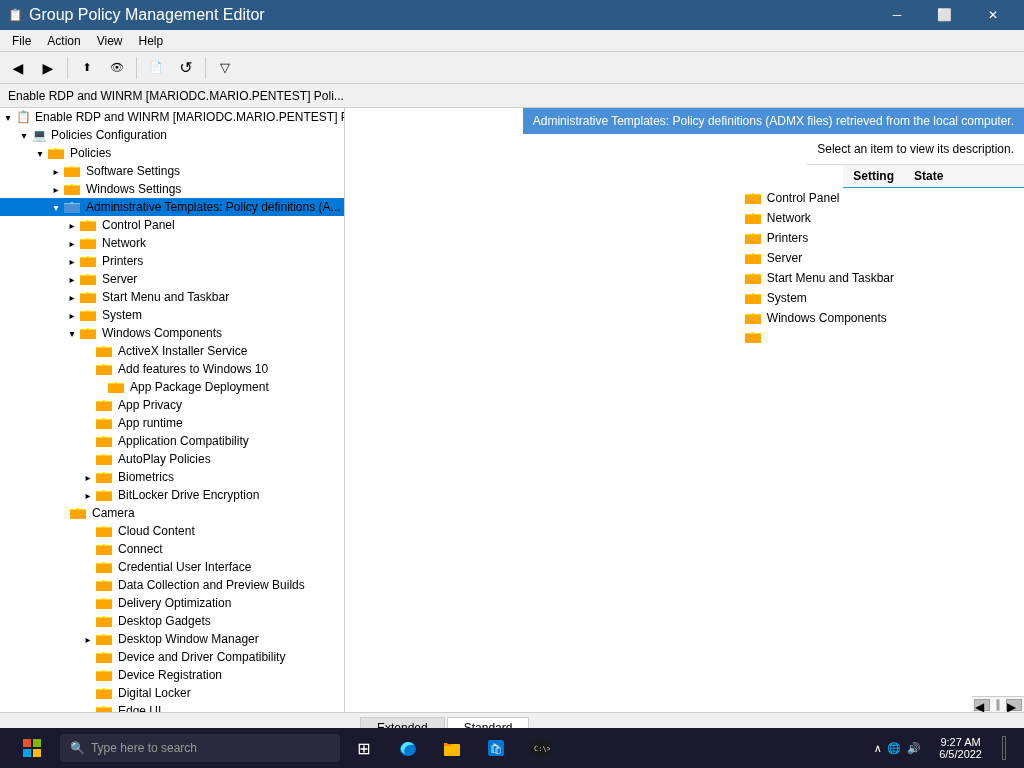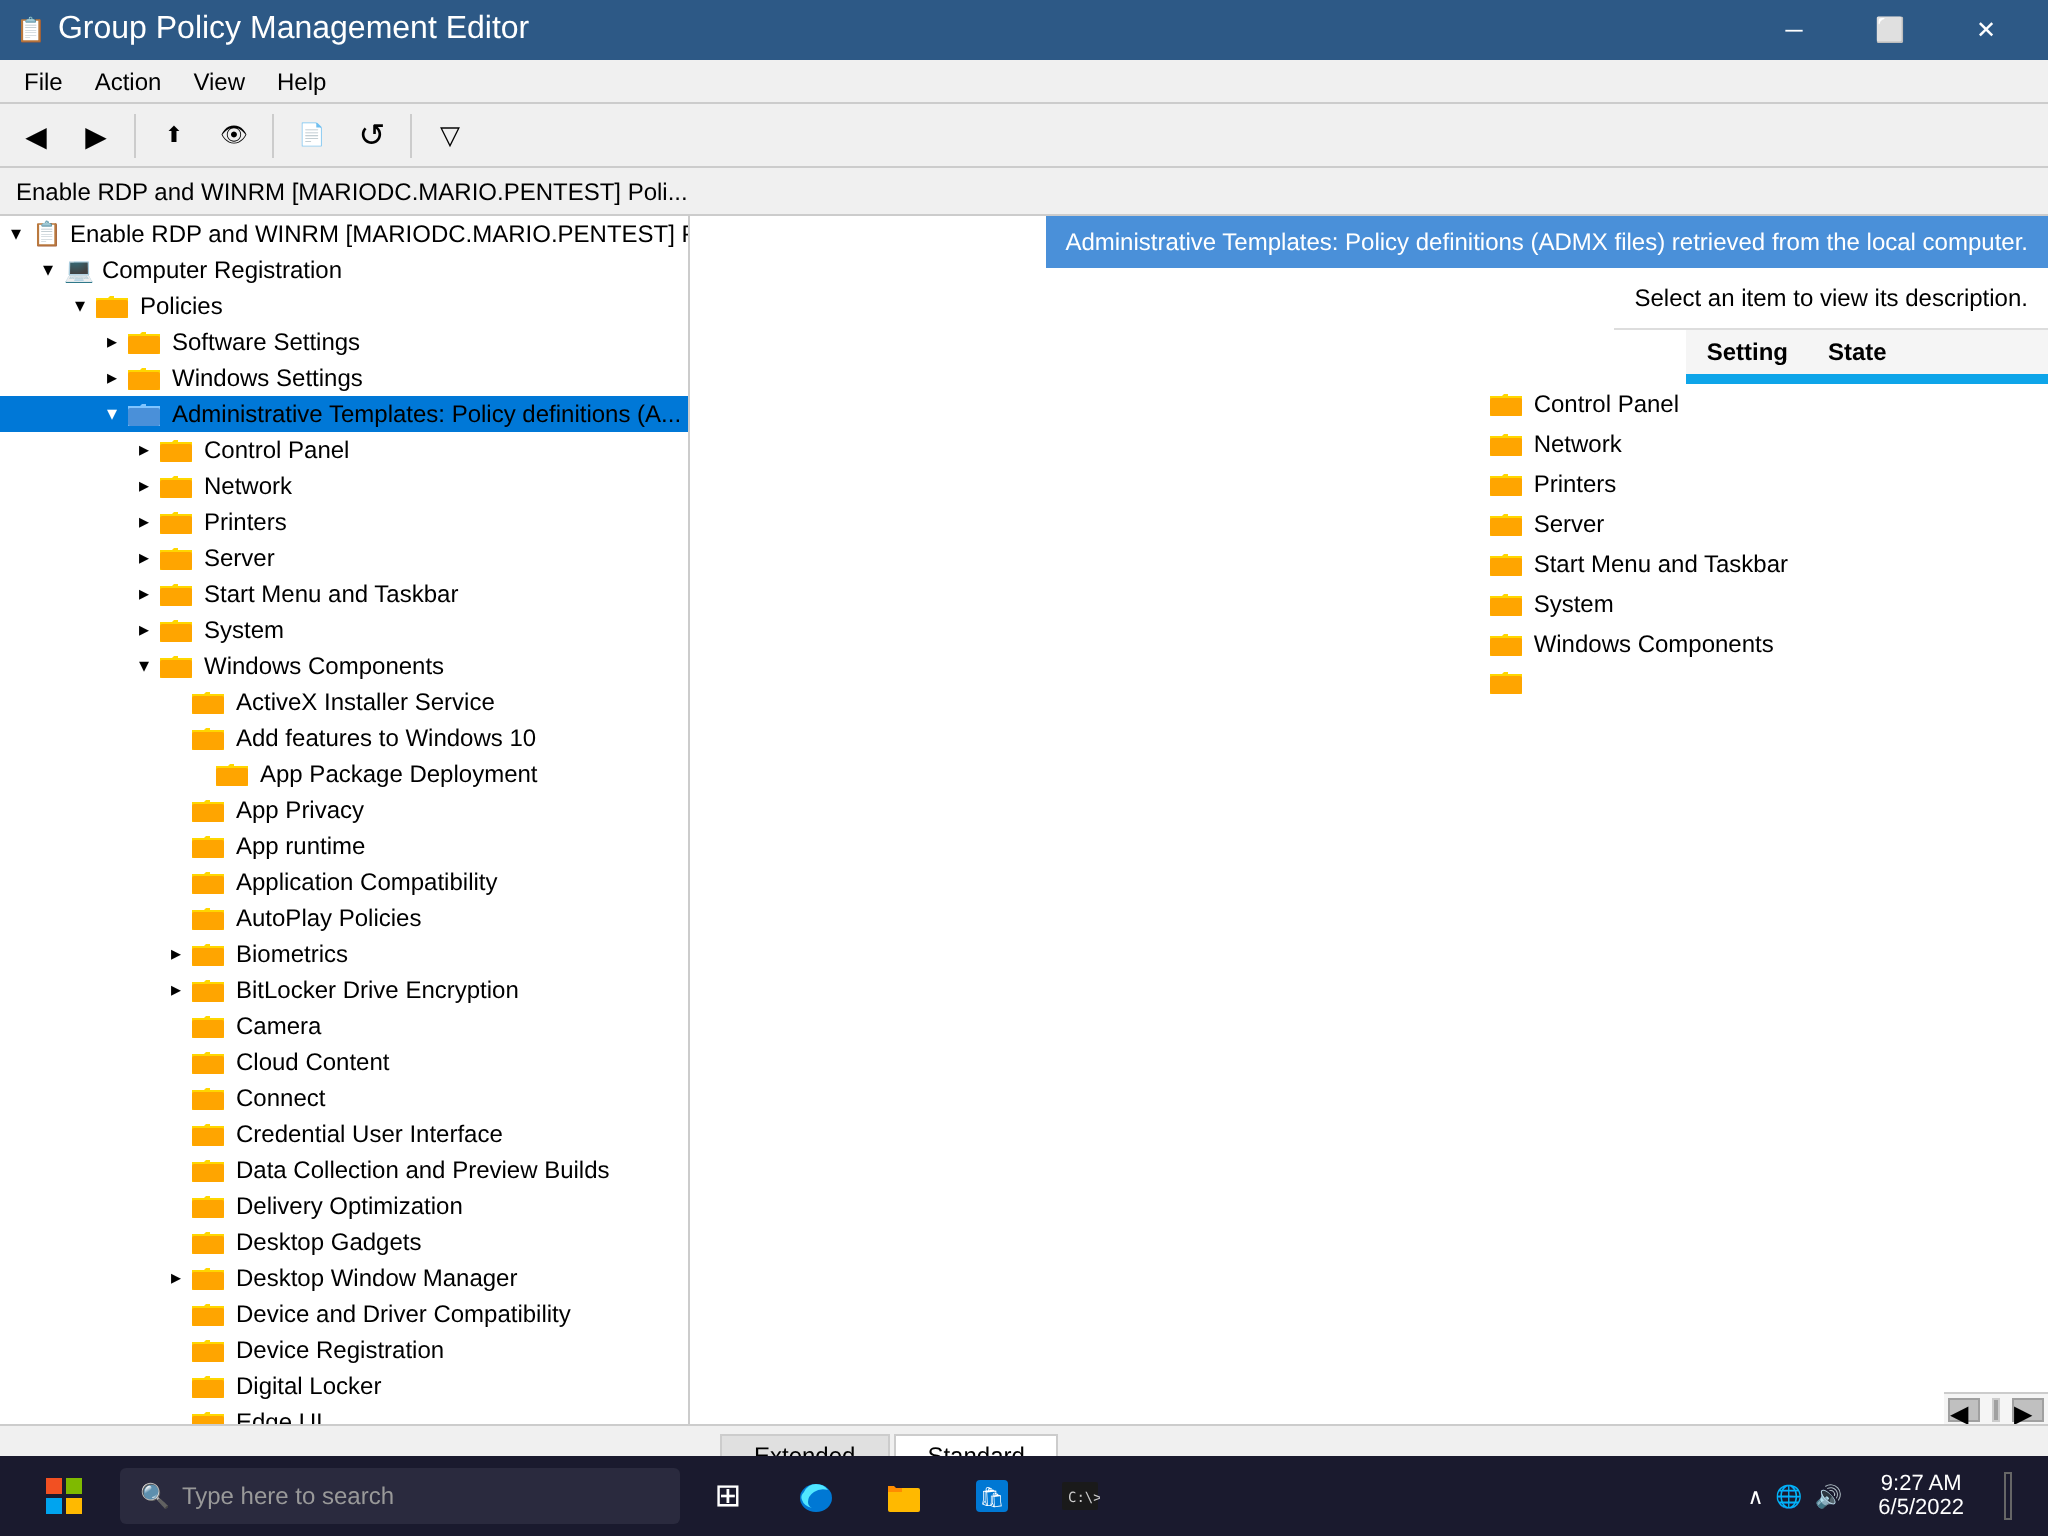--- a/index.html
+++ b/index.html
@@ -88,21 +88,21 @@
 
     #right-desc {
       padding: 8px 10px;
       font-size: 12px;
       border-bottom: 1px solid #ddd;
     }
 
     #right-columns {
       display: flex;
       background: #f5f5f5;
-      border-bottom: 5px solid #0ea5e9;
+      border-bottom: 1px solid #0ea5e9;
       padding: 2px 0;
     }
     .col-setting { flex: 1; padding: 2px 10px; font-size: 12px; font-weight: 600; }
     .col-state { width: 120px; padding: 2px 10px; font-size: 12px; font-weight: 600; }
 
     #right-list { flex: 1; overflow-y: auto; }
     .right-item {
       display: flex;
       align-items: center;
       padding: 3px 10px;
@@ -235,21 +235,21 @@
   <div id="left-pane">
 
   <div class="tree-item" style="padding-left: 0px;">
         <span class="tree-toggle">▾</span>
         <span style="margin-right:4px">📋</span>
         <span class="tree-label" style="">Enable RDP and WINRM [MARIODC.MARIO.PENTEST] Poli...</span>
       </div>
       <div class="tree-item" style="padding-left: 16px;">
         <span class="tree-toggle">▾</span>
         <span style="margin-right:4px">💻</span>
-        <span class="tree-label" style="">Computer Registration</span>
+        <span class="tree-label" style="">Policies Configuration</span>
       </div>
       <div class="tree-item" style="padding-left: 32px;">
         <span class="tree-toggle">▾</span>
         <span class="folder-icon"><svg width="16" height="13" viewBox="0 0 16 13">
     <path d="M0 2 L6 2 L7 1 L9 1 L9 2 L16 2 L16 12 L0 12 Z" fill="#FFD700"></path>
     <rect x="0" y="3" width="16" height="9" rx="1" fill="#FFA500"></rect>
   </svg></span>
         <span class="tree-label" style="">Policies</span>
       </div>
       <div class="tree-item" style="padding-left: 48px;">
@@ -397,21 +397,21 @@
         <span class="tree-label" style="">Biometrics</span>
       </div>
       <div class="tree-item" style="padding-left: 80px;">
         <span class="tree-toggle">▸</span>
         <span class="folder-icon"><svg width="16" height="13" viewBox="0 0 16 13">
     <path d="M0 2 L6 2 L7 1 L9 1 L9 2 L16 2 L16 12 L0 12 Z" fill="#FFD700"></path>
     <rect x="0" y="3" width="16" height="9" rx="1" fill="#FFA500"></rect>
   </svg></span>
         <span class="tree-label" style="">BitLocker Drive Encryption</span>
       </div>
-      <div class="tree-item" style="padding-left: 80px;">
+      <div class="tree-item" style="padding-left: 54px;">
         <span class="tree-toggle"> </span>
         <span class="folder-icon"><svg width="16" height="13" viewBox="0 0 16 13">
     <path d="M0 2 L6 2 L7 1 L9 1 L9 2 L16 2 L16 12 L0 12 Z" fill="#FFD700"></path>
     <rect x="0" y="3" width="16" height="9" rx="1" fill="#FFA500"></rect>
   </svg></span>
         <span class="tree-label" style="">Camera</span>
       </div>
       <div class="tree-item" style="padding-left: 80px;">
         <span class="tree-toggle"> </span>
         <span class="folder-icon"><svg width="16" height="13" viewBox="0 0 16 13">

